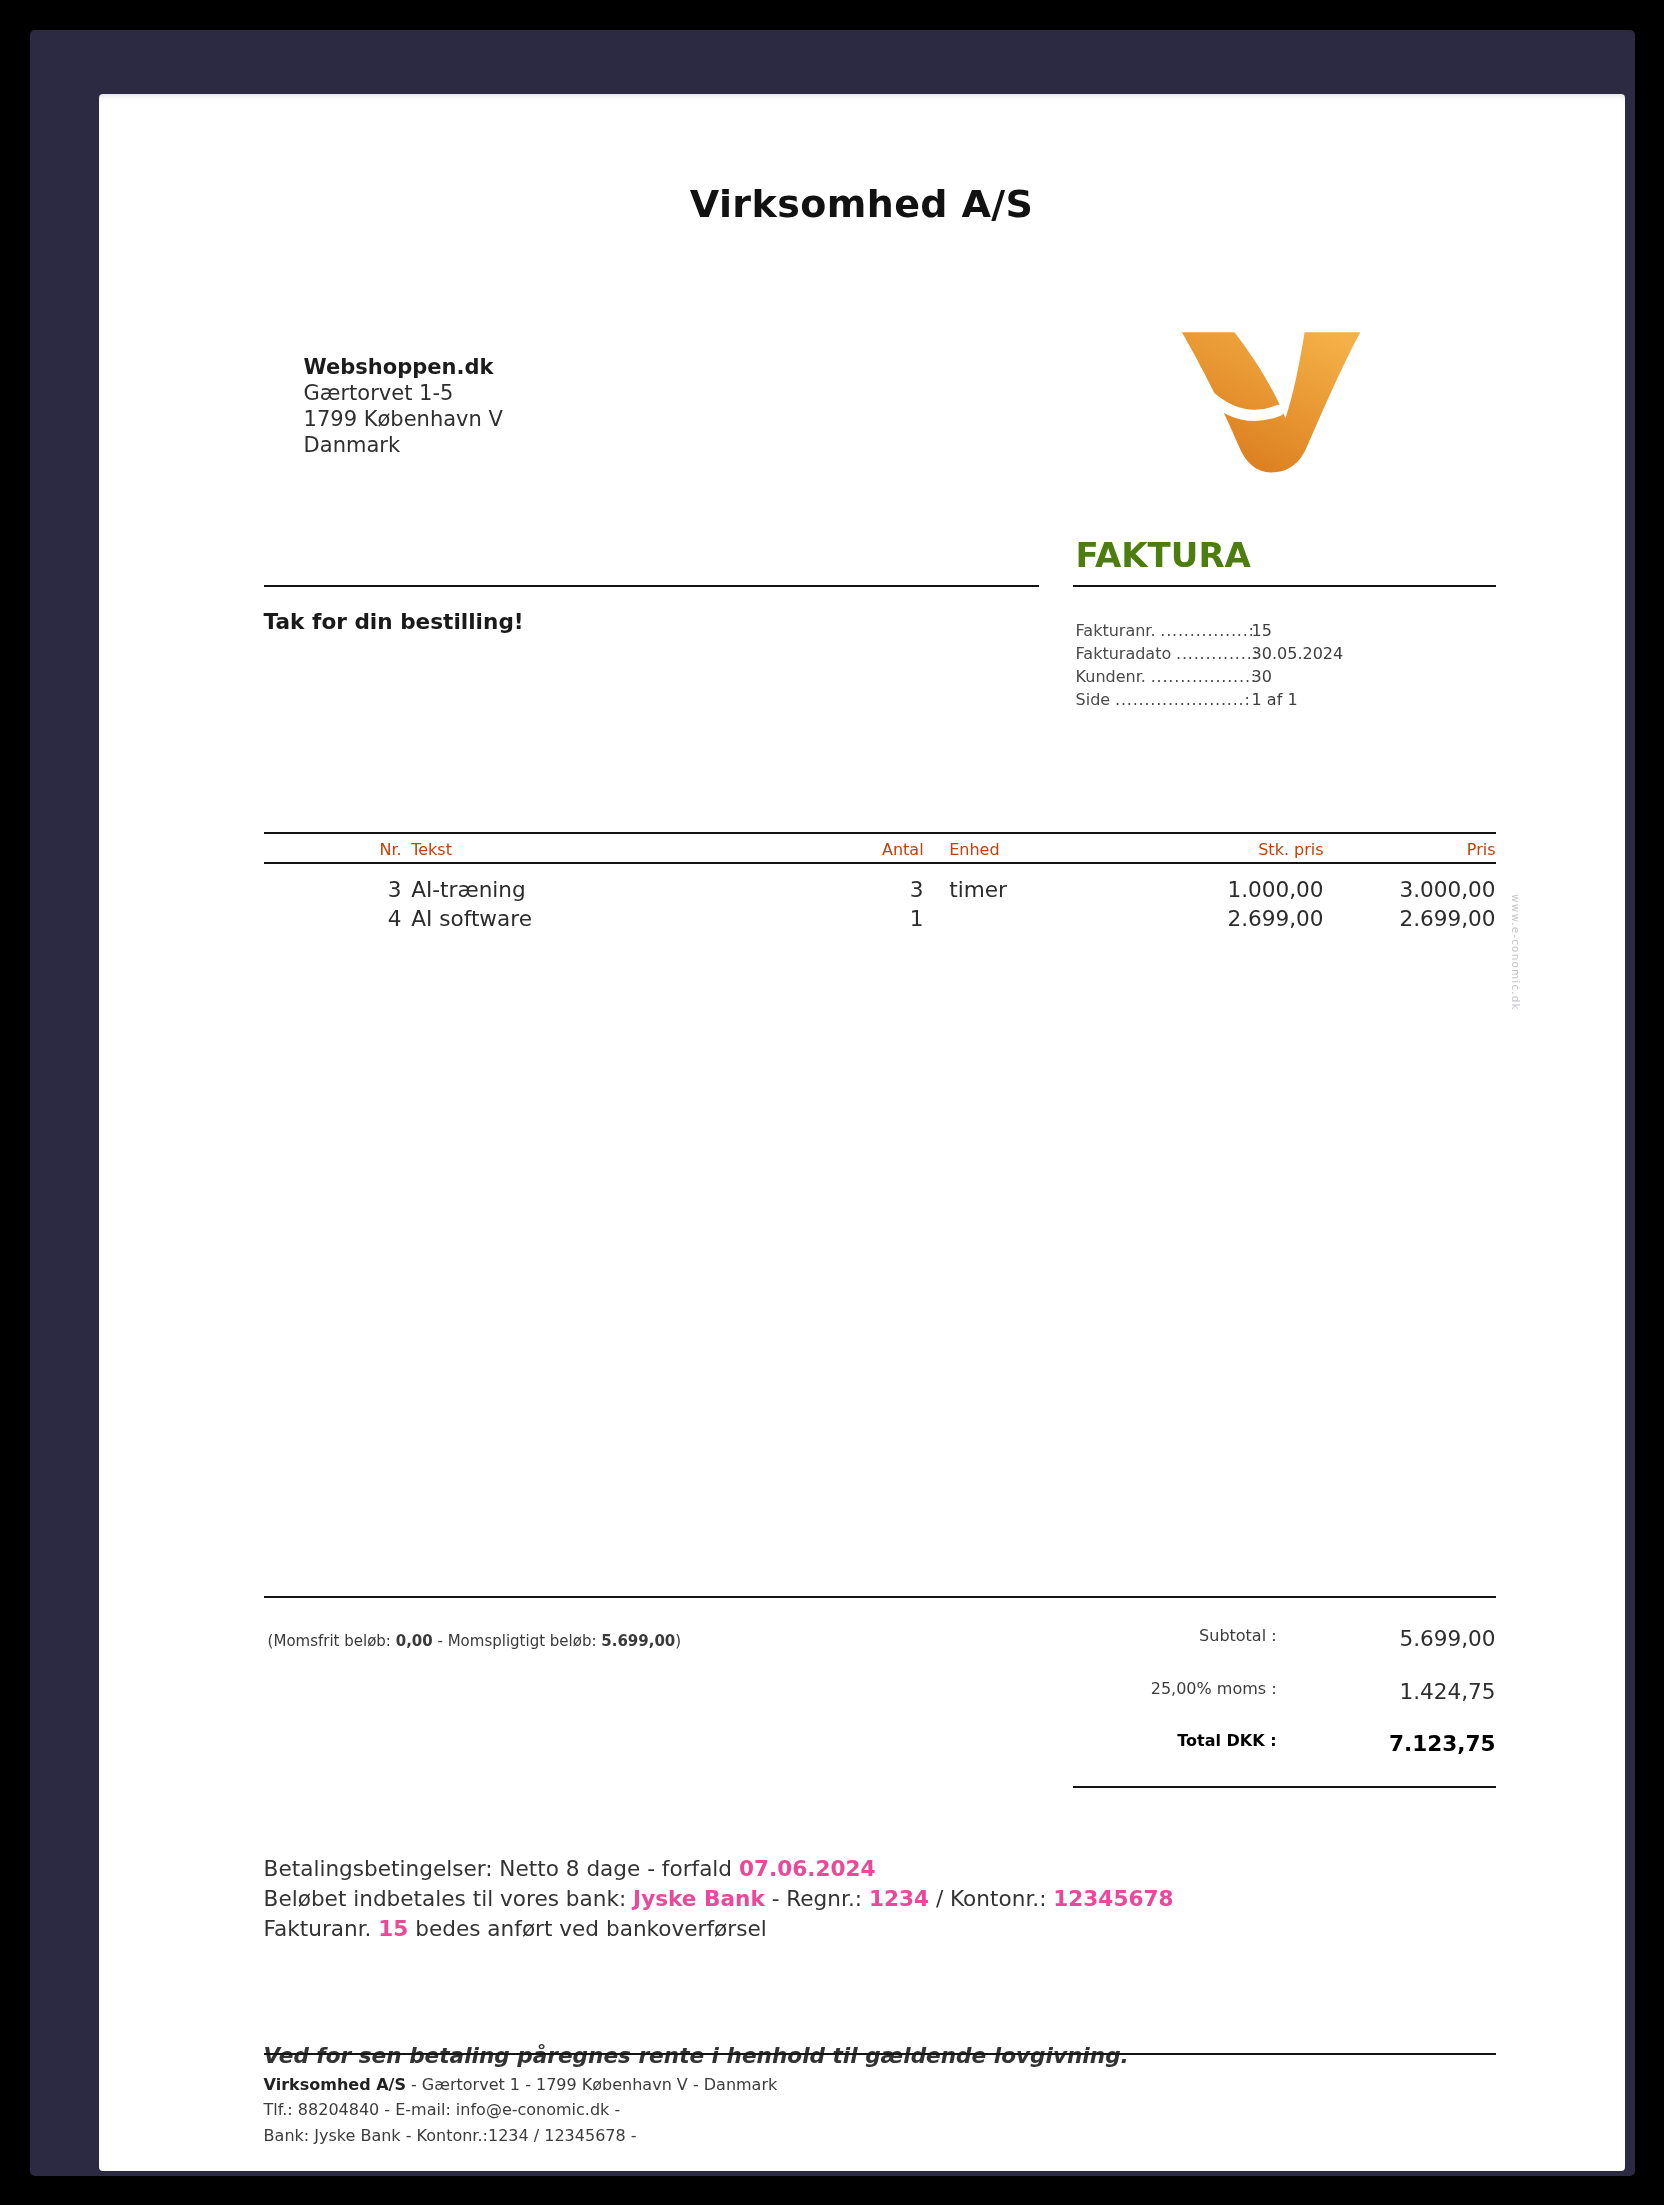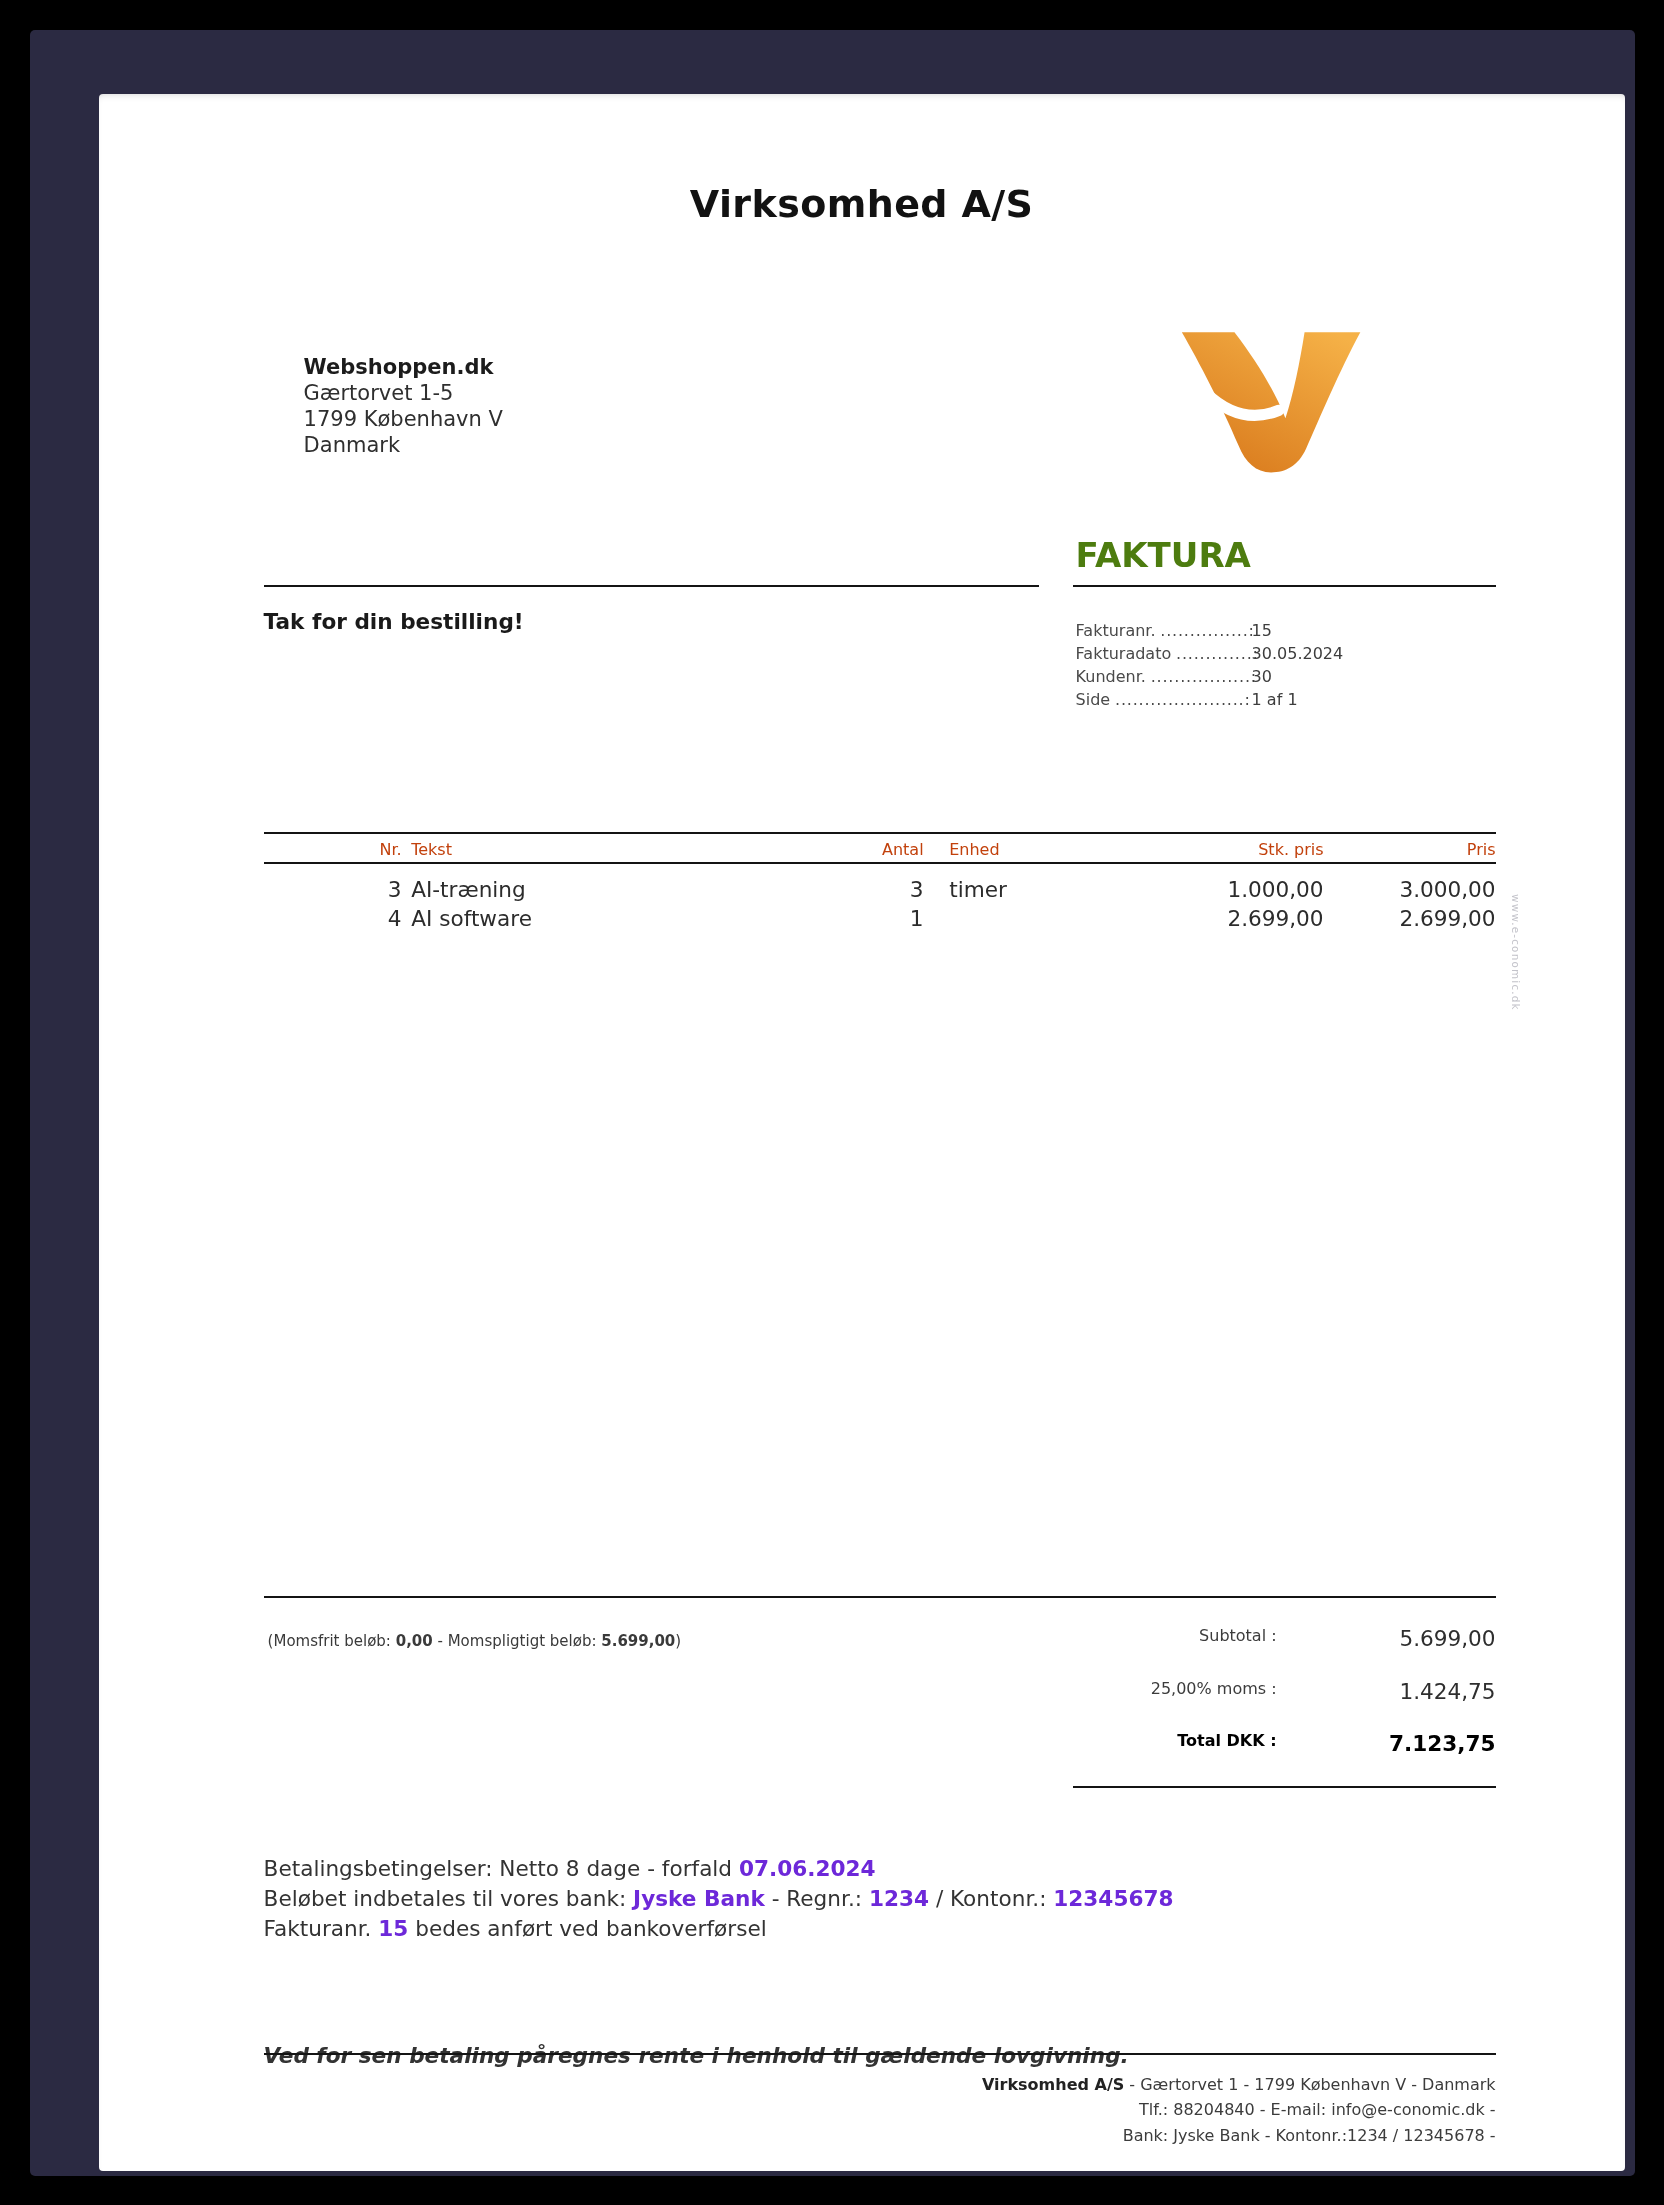--- a/index.html
+++ b/index.html
@@ -62,24 +62,24 @@
   }
   .vat-note{left:169px;top:1538px;font-size:15px;color:#3a3a3a;}
   .tot-label{width:379px;left:799px;text-align:right;font-size:16px;color:#3c3c3c;white-space:nowrap;}
   .tot-value{width:240px;left:1157px;text-align:right;font-size:21.6px;color:#2e2e2e;white-space:nowrap;}
   .row-subtotal{top:1532px;}
   .row-vat{top:1585px;}
   .row-total{top:1637px;}
   .row-total .tl,.row-total.tot-value{font-weight:bold;color:#000000;}
   .tot-rule{left:974px;top:1692px;width:423px;}
   .payment{left:165px;top:1760px;font-size:21.6px;line-height:30px;color:#333;white-space:nowrap;}
-  .payment .b{color:#6d28d9;}
+  .payment .b{color:#ec4899;}
   .late-notice{left:165px;top:1949px;font-size:21.6px;font-style:italic;color:#333;font-weight:bold;}
   .f-rule{left:165px;top:1959px;width:1232px;}
-  .footer{left:165px;top:1978px;width:1232px;text-align:right;font-size:16px;line-height:25.6px;color:#3c3c3c;}
+  .footer{left:165px;top:1978px;width:1232px;text-align:left;font-size:16px;line-height:25.6px;color:#3c3c3c;}
   .footer .b{color:#222;}
 </style>
 </head>
 <body>
 
 <div class="frame">
   <div class="page">
 
     <div class="abs title">Virksomhed A/S</div>
 

